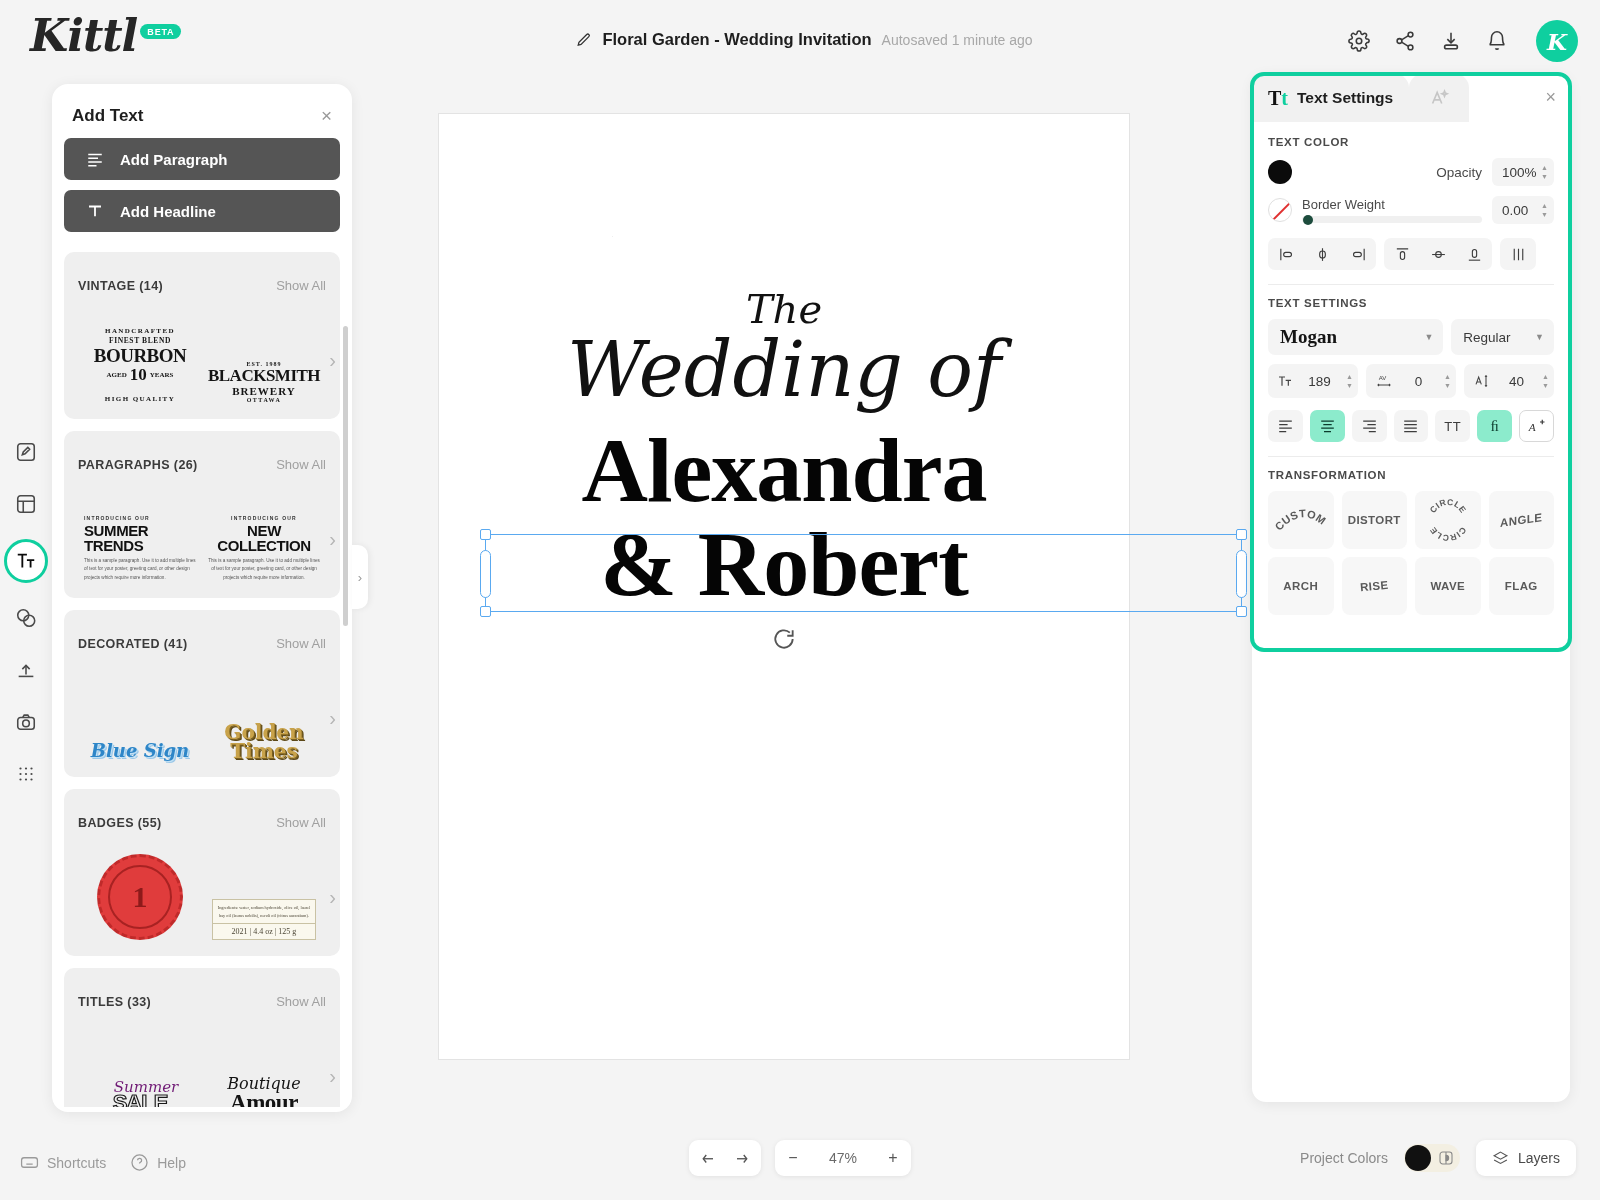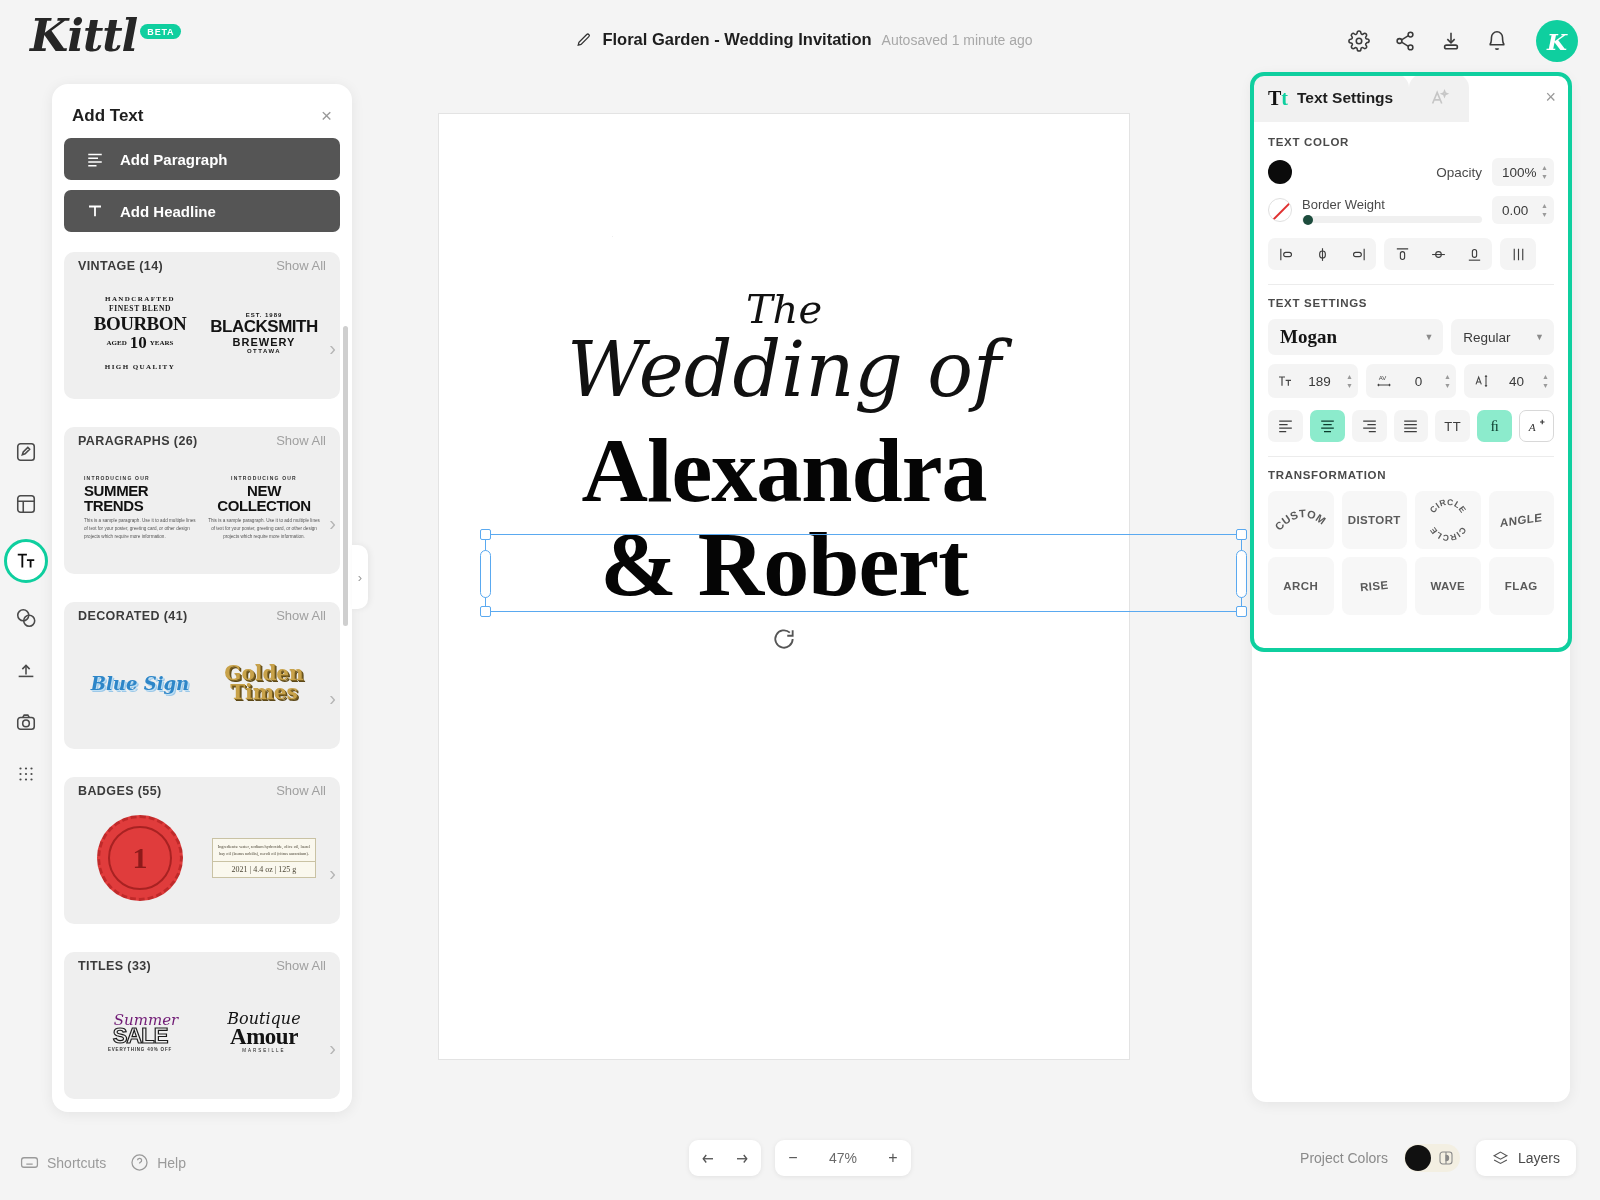--- a/index.html
+++ b/index.html
@@ -75,47 +75,47 @@
   .lp-close { color: #9a9a9a; cursor: pointer; font-size: 19px; line-height: 1; }
   .lp-actions { padding: 8px 12px 10px 12px; }
   .add-btn {
     width: 100%; height: 42px; background: #555; color: #fff;
     border-radius: 7px; display: flex; align-items: center;
     gap: 16px; padding-left: 22px; margin-bottom: 10px;
     font-size: 15px; font-weight: bold; cursor: pointer;
   }
   .lp-scroll { height: 855px; overflow: hidden; padding: 0 12px; position: relative; }
   .cat {
-    background: #efefef; border-radius: 10px; margin-bottom: 28px;
-    padding: 6px 14px 10px 14px; position: relative;
+    background: #efefef; border-radius: 10px; margin-bottom: 12px;
+    padding: 26px 14px 10px 14px; position: relative;
   }
   .cat-head { display: flex; justify-content: space-between; align-items: baseline; }
   .cat-name { font-size: 12.5px; font-weight: bold; color: #3b3b3b; letter-spacing: .4px; }
   .cat-showall { font-size: 13px; color: #a0a0a0; cursor: pointer; }
   .cat-items {
     display: flex; align-items: center; justify-content: space-around;
     height: 112px; margin-top: 4px;
   }
   .cat-chev {
     position: absolute; right: 4px; top: 58%; color: #b5b5b5;
     font-size: 20px; cursor: pointer;
   }
   .thumb {
     display: flex; flex-direction: column; align-items: center;
-    justify-content: center; width: 120px; height: 100px; cursor: pointer;
+    justify-content: flex-end; width: 120px; height: 100px; cursor: pointer;
   }
 
   
   .bourbon { text-align: center; font-family: "Liberation Serif", serif; color: #141414; }
   .bourbon .arc-top, .bourbon .arc-bot { font-size: 7px; letter-spacing: 1.4px; font-weight: bold; }
   .bourbon .fb { font-size: 7.5px; font-weight: bold; letter-spacing: .6px; margin: 1px 0; }
   .bourbon .main { font-size: 19px; font-weight: bold; letter-spacing: -.5px; line-height: 1; }
   .bourbon .row { font-size: 7px; display: flex; align-items: center; justify-content: center; gap: 3px; font-weight: bold;}
   .bourbon .ten { font-size: 17px; font-weight: bold; }
-  .blacksmith { text-align: center; font-family: Liberation Sans, sans-serif; color: #141414; }
+  .blacksmith { text-align: center; font-family: Liberation Serif, serif; color: #141414; }
   .blacksmith .est { font-size: 6px; font-weight: bold; letter-spacing: 1px; }
   .blacksmith .bs { font-size: 17px; font-weight: bold; letter-spacing: -.5px; line-height: 1.05; }
   .blacksmith .br { font-size: 11px; font-weight: bold; letter-spacing: 1px; }
   .blacksmith .ot { font-size: 6px; font-weight: bold; letter-spacing: 1.5px; }
   .para-thumb { width: 112px; }
   .para-thumb .intro { font-size: 5px; letter-spacing: 1.2px; font-weight: bold; color: #333; }
   .para-thumb .big { font-size: 15px; font-weight: bold; letter-spacing: -.4px; color: #111; line-height: 1; margin: 2px 0 4px; }
   .para-thumb .body { font-size: 4.6px; color: #555; line-height: 1.8; }
   .para-thumb.ctr { text-align: center; }
   .bluesign {

